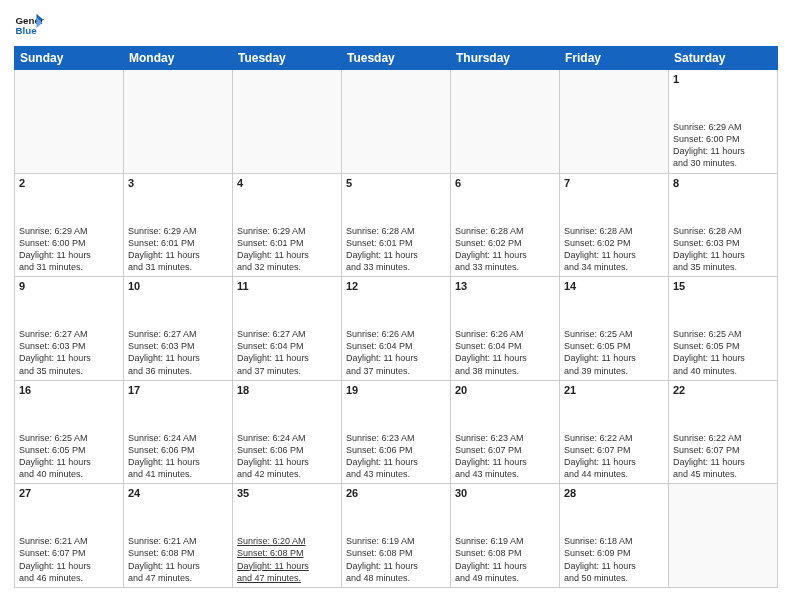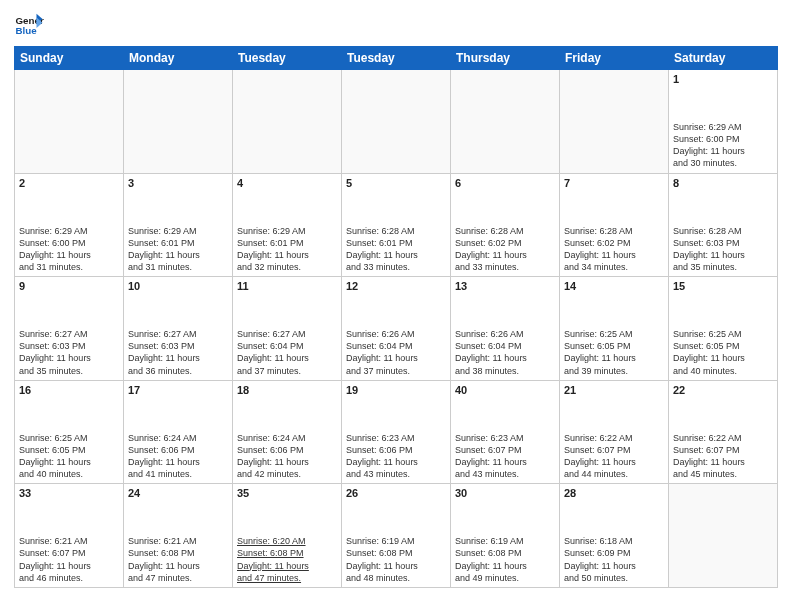--- a/index.html
+++ b/index.html
@@ -252,21 +252,21 @@
 and 42 minutes.</div>
           </td>
           <td>
             <div class="day-num">19</div>
             <div class="day-info" style="white-space: pre-line;">Sunrise: 6:23 AM
 Sunset: 6:06 PM
 Daylight: 11 hours
 and 43 minutes.</div>
           </td>
           <td>
-            <div class="day-num">40</div>
+            <div class="day-num">20</div>
             <div class="day-info" style="white-space: pre-line;">Sunrise: 6:23 AM
 Sunset: 6:07 PM
 Daylight: 11 hours
 and 43 minutes.</div>
           </td>
           <td>
             <div class="day-num">21</div>
             <div class="day-info" style="white-space: pre-line;">Sunrise: 6:22 AM
 Sunset: 6:07 PM
 Daylight: 11 hours
@@ -275,21 +275,21 @@
           <td>
             <div class="day-num">22</div>
             <div class="day-info" style="white-space: pre-line;">Sunrise: 6:22 AM
 Sunset: 6:07 PM
 Daylight: 11 hours
 and 45 minutes.</div>
           </td>
         </tr>
         <tr>
           <td>
-            <div class="day-num">33</div>
+            <div class="day-num">27</div>
             <div class="day-info" style="white-space: pre-line;">Sunrise: 6:21 AM
 Sunset: 6:07 PM
 Daylight: 11 hours
 and 46 minutes.</div>
           </td>
           <td>
             <div class="day-num">24</div>
             <div class="day-info" style="white-space: pre-line;">Sunrise: 6:21 AM
 Sunset: 6:08 PM
 Daylight: 11 hours

